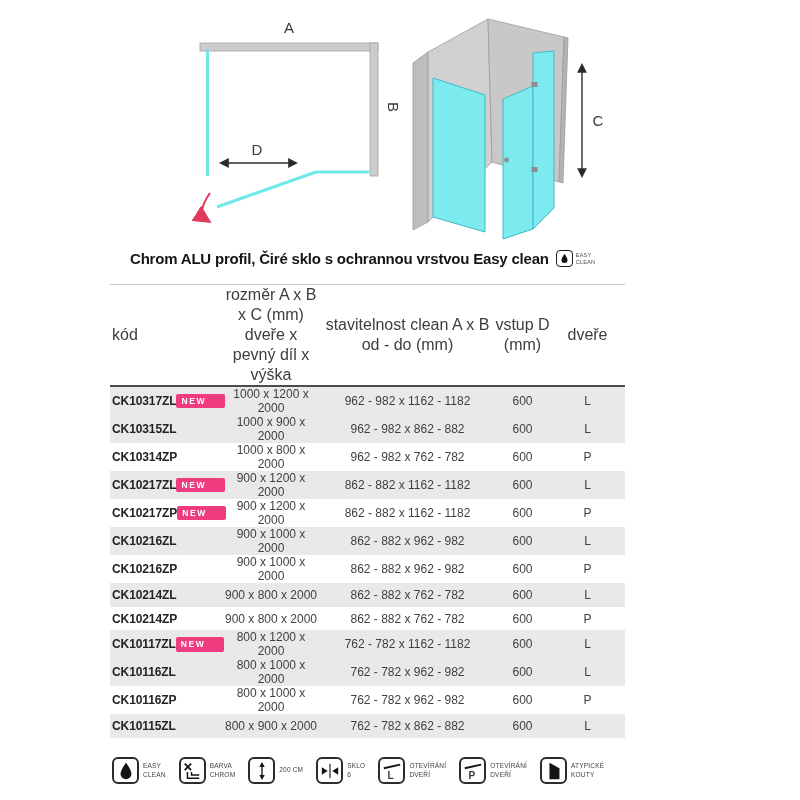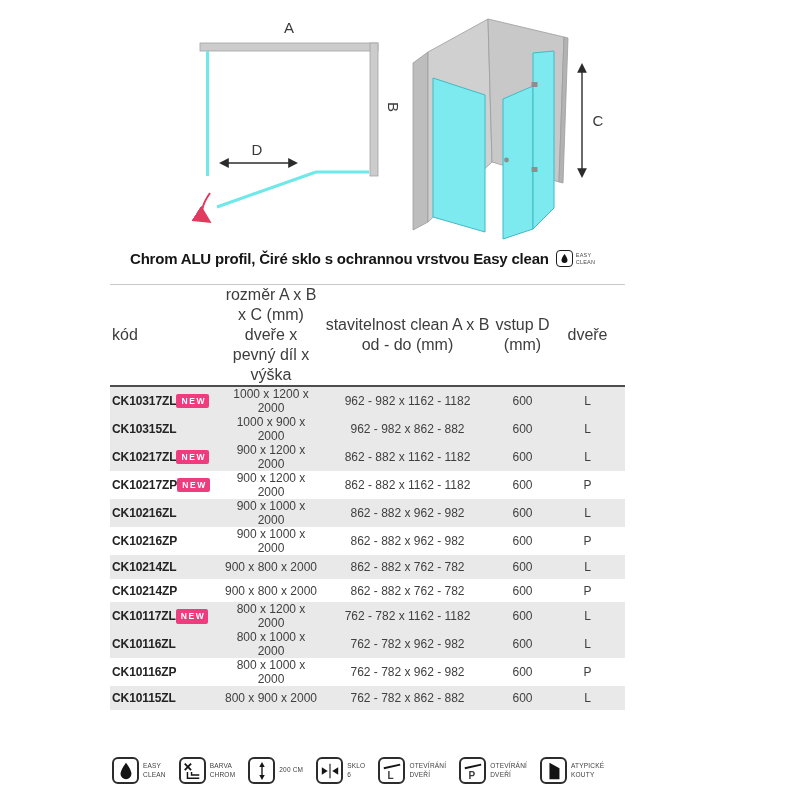--- a/index.html
+++ b/index.html
@@ -29,21 +29,21 @@
     text-align:center; vertical-align:middle; padding:0; }
   .spec-table th.col-code { text-align:left; padding-left:2px;margin-top:40px; }
   .spec-table tbody tr { height:23.7px; }
   .spec-table tbody tr.shaded { background:#e9e9e9; }
   .spec-table td { padding:0; text-align:center; vertical-align:middle; }
   .spec-table td.code-cell { text-align:left; }
   .code-wrap { display:flex; align-items:center; width:100%; }
   .code-text { font-weight:bold; font-size:12px; color:#232323; padding-left:2px; letter-spacing:-0.1px; }
   .new-badge { margin-left:auto; margin-right:19px; background:#ee3c7f; color:#fff;
     font-size:8.5px; font-weight:bold; letter-spacing:1.6px; line-height:1;
-    padding:3px 3px 3px 5px; border-radius:2px; }
+    padding:3px 19px 3px 5px; border-radius:2px; }
 
   
   .legend { position:absolute; left:112px; top:757px; display:flex; gap:13px; align-items:center; }
   .legend-item { display:flex; align-items:center; gap:4px; }
   .legend-icon { width:27px; height:27px; border:2px solid #2c2c2c; border-radius:6px;
     display:flex; align-items:center; justify-content:center; box-sizing:border-box; background:#fff; }
   .legend-label { font-size:6.5px; line-height:1.25; color:#404040; white-space:pre-line; letter-spacing:0.2px; }
 </style>
 </head>
 <body>
@@ -141,20 +141,32 @@
       <span class="code-wrap">
         <span class="code-text">CK10315ZL</span>
 
       </span>
     </td>
     <td>1000 x 900 x 2000</td>
     <td>962 - 982 x 862 - 882</td>
     <td>600</td>
     <td>L</td>
   </tr>
+      <tr>
+    <td class="code-cell">
+      <span class="code-wrap">
+        <span class="code-text">CK10314ZP</span>
+
+      </span>
+    </td>
+    <td>1000 x 800 x 2000</td>
+    <td>962 - 982 x 762 - 782</td>
+    <td>600</td>
+    <td>P</td>
+  </tr>
       <tr class="shaded">
     <td class="code-cell">
       <span class="code-wrap">
         <span class="code-text">CK10217ZL</span>
         <span class="new-badge">NEW</span>
       </span>
     </td>
     <td>900 x 1200 x 2000</td>
     <td>862 - 882 x 1162 - 1182</td>
     <td>600</td>

